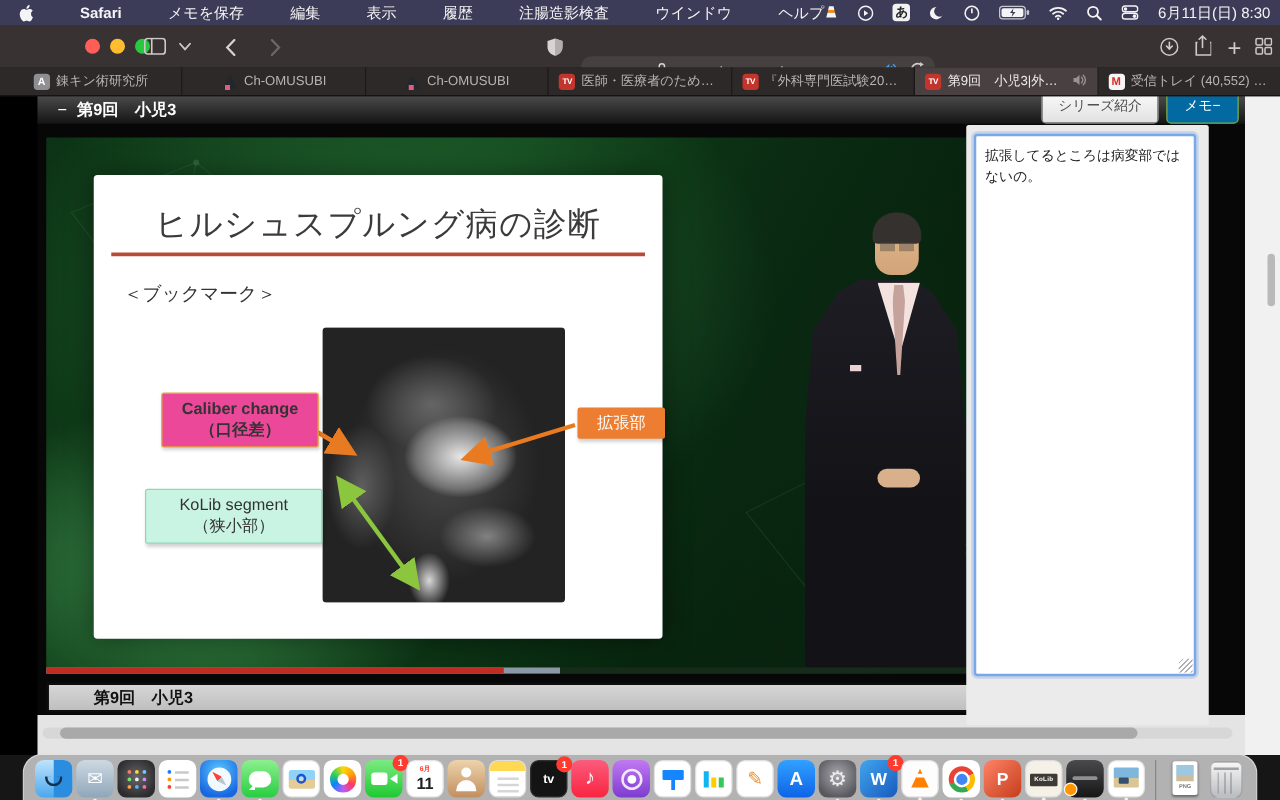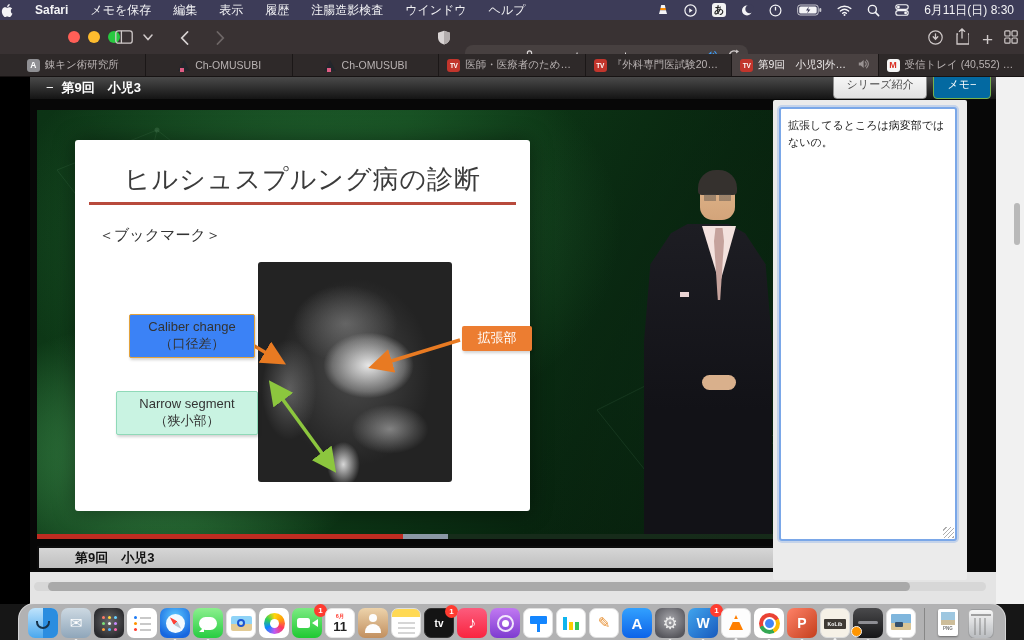--- a/index.html
+++ b/index.html
@@ -3,21 +3,21 @@
 <meta charset="utf-8">
 <style>
   html,body{margin:0;padding:0;}
   body{width:1024px;height:640px;position:relative;overflow:hidden;background:#161616;
        font-family:"Liberation Sans","DejaVu Sans",sans-serif;-webkit-font-smoothing:antialiased;}
   .abs{position:absolute;}
 
   
   #menubar{left:0;top:0;width:1024px;height:20px;background:#3d3c58;display:flex;align-items:center;
            color:#f4f4f6;font-size:12px;z-index:50;}
-  #menubar .mleft{display:flex;align-items:center;gap:22px;padding-left:0;}
+  #menubar .mleft{display:flex;align-items:center;gap:37px;padding-left:14px;}
   #menubar .mi-label{white-space:nowrap;}
   #menubar .app-bold{font-weight:bold;}
   #menubar .mright{margin-left:auto;display:flex;align-items:center;gap:15px;padding-right:10px;}
   #menubar svg{display:block;}
   .inputsrc{width:14px;height:14px;background:#f2f2f2;border-radius:3px;color:#222;font-size:10px;
             display:flex;align-items:center;justify-content:center;font-weight:bold;}
   .clock{font-size:12px;white-space:nowrap;}
 
   
   #toolbar{left:0;top:20px;width:1024px;height:34px;background:#393233;border-bottom:1px solid #211c1c;z-index:40;}
@@ -73,22 +73,22 @@
   #slide-underline{left:14px;top:62px;width:427px;height:2.5px;background:#b84a3c;}
   #slide-subtitle{left:24px;top:86px;font-size:15px;color:#333;}
   #xray{left:183px;top:122px;width:194px;height:220px;border-radius:3px;background:
      radial-gradient(ellipse 58px 42px at 57% 47%, rgba(240,240,240,.95), rgba(170,170,170,.45) 62%, transparent 78%),
      radial-gradient(ellipse 75px 55px at 45% 28%, rgba(140,140,140,.55), transparent 70%),
      radial-gradient(ellipse 38px 70px at 16% 58%, rgba(150,150,150,.5), transparent 72%),
      radial-gradient(ellipse 55px 35px at 68% 76%, rgba(200,200,200,.55), transparent 70%),
      radial-gradient(ellipse 22px 30px at 44% 92%, rgba(235,235,235,.9), transparent 75%),
      radial-gradient(ellipse 90px 110px at 50% 50%, #4a4a4a, #232323 85%),#1d1d1d;}
   .callout{position:absolute;text-align:center;font-size:13px;line-height:1.3;padding:4px 8px;border-radius:2px;}
-  #cal-caliber{left:54px;top:174px;width:108px;background:#3b82f6;border:1.5px solid #e2a23c;color:#333;
-      box-shadow:1px 2px 3px rgba(0,0,0,.18);}
+  #cal-caliber{left:54px;top:174px;width:108px;background:#ec4899;border:1.5px solid #e2a23c;color:#333;
+      box-shadow:1px 2px 3px rgba(0,0,0,.18);font-weight:bold;}
   #cal-dilated{left:387px;top:186px;width:54px;background:#ec7d31;color:#fff;box-shadow:1px 2px 3px rgba(0,0,0,.18);}
   #cal-narrow{left:41px;top:251px;width:124px;background:#c9f3e2;border:1px solid #8fd9b8;color:#333;
       box-shadow:1px 2px 3px rgba(0,0,0,.18);}
 
   
   #presenter{left:595px;top:60px;width:175px;height:364px;}
   .p-body{left:12px;top:54px;width:128px;height:310px;background:linear-gradient(180deg,#1d1d23,#121217 60%);
       clip-path:polygon(34% 0,66% 0,79% 3%,95% 13%,100% 38%,100% 100%,0 100%,0 38%,5% 13%,21% 3%);}
   .p-shirt{left:70px;top:56px;width:34px;height:58px;background:#f3e2de;clip-path:polygon(0 0,100% 0,52% 100%);}
   .p-tie{left:82px;top:58px;width:10px;height:72px;background:#c5a29c;
@@ -490,21 +490,21 @@
         <line x1="385" y1="200" x2="300" y2="226" stroke="#e87a22" stroke-width="3.5" marker-end="url(#ah-o)"></line>
         <line x1="198" y1="246" x2="257" y2="327" stroke="#8cc63e" stroke-width="3.5" marker-start="url(#ah-g2)" marker-end="url(#ah-g)"></line>
       </svg>
 
       <div class="callout" id="cal-caliber">
         <div>Caliber change</div>
         <div>（口径差）</div>
       </div>
       <div class="callout" id="cal-dilated">拡張部</div>
       <div class="callout" id="cal-narrow">
-        <div>Narrow segment</div>
+        <div>KoLib segment</div>
         <div>（狭小部）</div>
       </div>
     </div>
 
     <div class="abs" id="presenter">
       <div class="abs p-body"></div>
       <div class="abs p-shirt"></div>
       <div class="abs p-tie"></div>
       <div class="abs p-pocket"></div>
       <div class="abs p-hands"></div>

